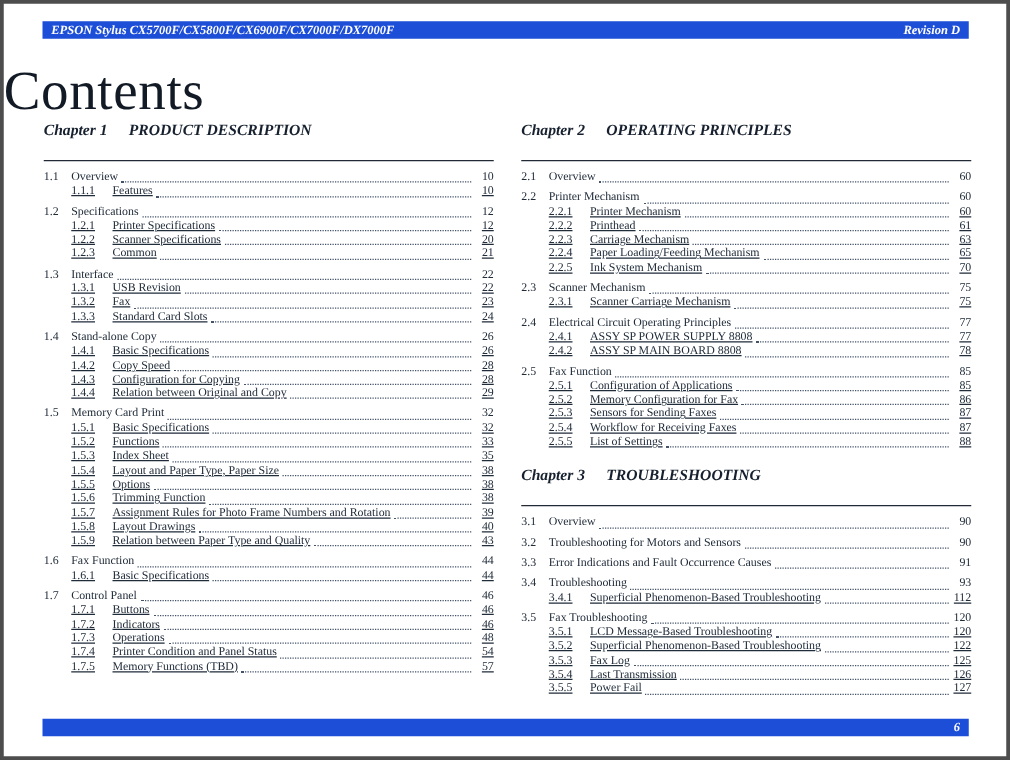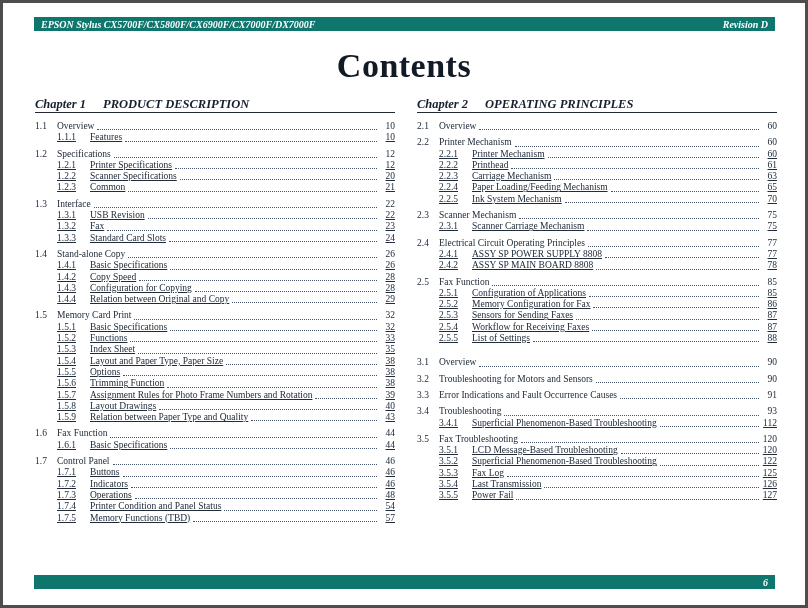--- a/index.html
+++ b/index.html
@@ -11,51 +11,51 @@
     overflow: hidden;
   }
   .page {
     position: absolute; inset: 3px;
     background: #ffffff;
     overflow: hidden;
   }
   .topbar, .bottombar {
     position: absolute; left: 31px; right: 30px;
     height: 14px;
-    background: #0f766e;
+    background: #1d4ed8;
     color: #ffffff;
     display: flex; align-items: center; justify-content: space-between;
     font-size: 10px; font-weight: bold; font-style: italic;
     padding: 0 7px;
     box-sizing: border-box;
   }
   .topbar { top: 14px; }
   .bottombar { bottom: 16px; justify-content: flex-end; }
   .doc-title {
     margin: 0; padding: 0;
     position: absolute; top: 44px; left: 0; right: 0;
-    text-align: center;
-    font-size: 34px; font-weight: bold;
+    text-align: left;
+    font-size: 44px; font-weight: normal;
     color: #121a26;
     letter-spacing: 0.5px;
   }
   .columns {
     position: absolute; top: 94px; left: 32px; right: 28px; bottom: 34px;
     display: flex; gap: 22px;
   }
   .col { flex: 1; min-width: 0; }
   .chapter { margin-bottom: 2px; }
   .chapter + .chapter { margin-top: 13px; }
   .chapter-head {
     display: flex; gap: 17px; align-items: center;
     font-weight: bold; font-style: italic;
     font-size: 12.5px;
     color: #16202e;
     border-bottom: 1.5px solid #222a36;
-    padding-bottom: 0;
+    padding-bottom: 16px;
     margin-bottom: 8px;
     white-space: nowrap;
   }
   .toc-section { margin-bottom: 5px; }
   .entry {
     display: flex; align-items: flex-end;
     font-size: 9.5px; line-height: 11.3px;
     color: #212c3a;
     white-space: nowrap;
     cursor: pointer;
@@ -424,20 +424,24 @@
             </div>
             <div class="entry sub">
               <span class="num">2.5.5</span>
               <span class="etitle">List of Settings</span>
               <span class="dots"></span>
               <span class="pg">88</span>
             </div>
           </div>
         </div>
         <div class="chapter">
+          <div class="chapter-head">
+            <span class="ch-label">Chapter 3</span>
+            <span class="ch-title">TROUBLESHOOTING</span>
+          </div>
           <div class="toc-section">
             <div class="entry">
               <span class="num">3.1</span>
               <span class="etitle">Overview</span>
               <span class="dots"></span>
               <span class="pg">90</span>
             </div>
           </div>
           <div class="toc-section">
             <div class="entry">

